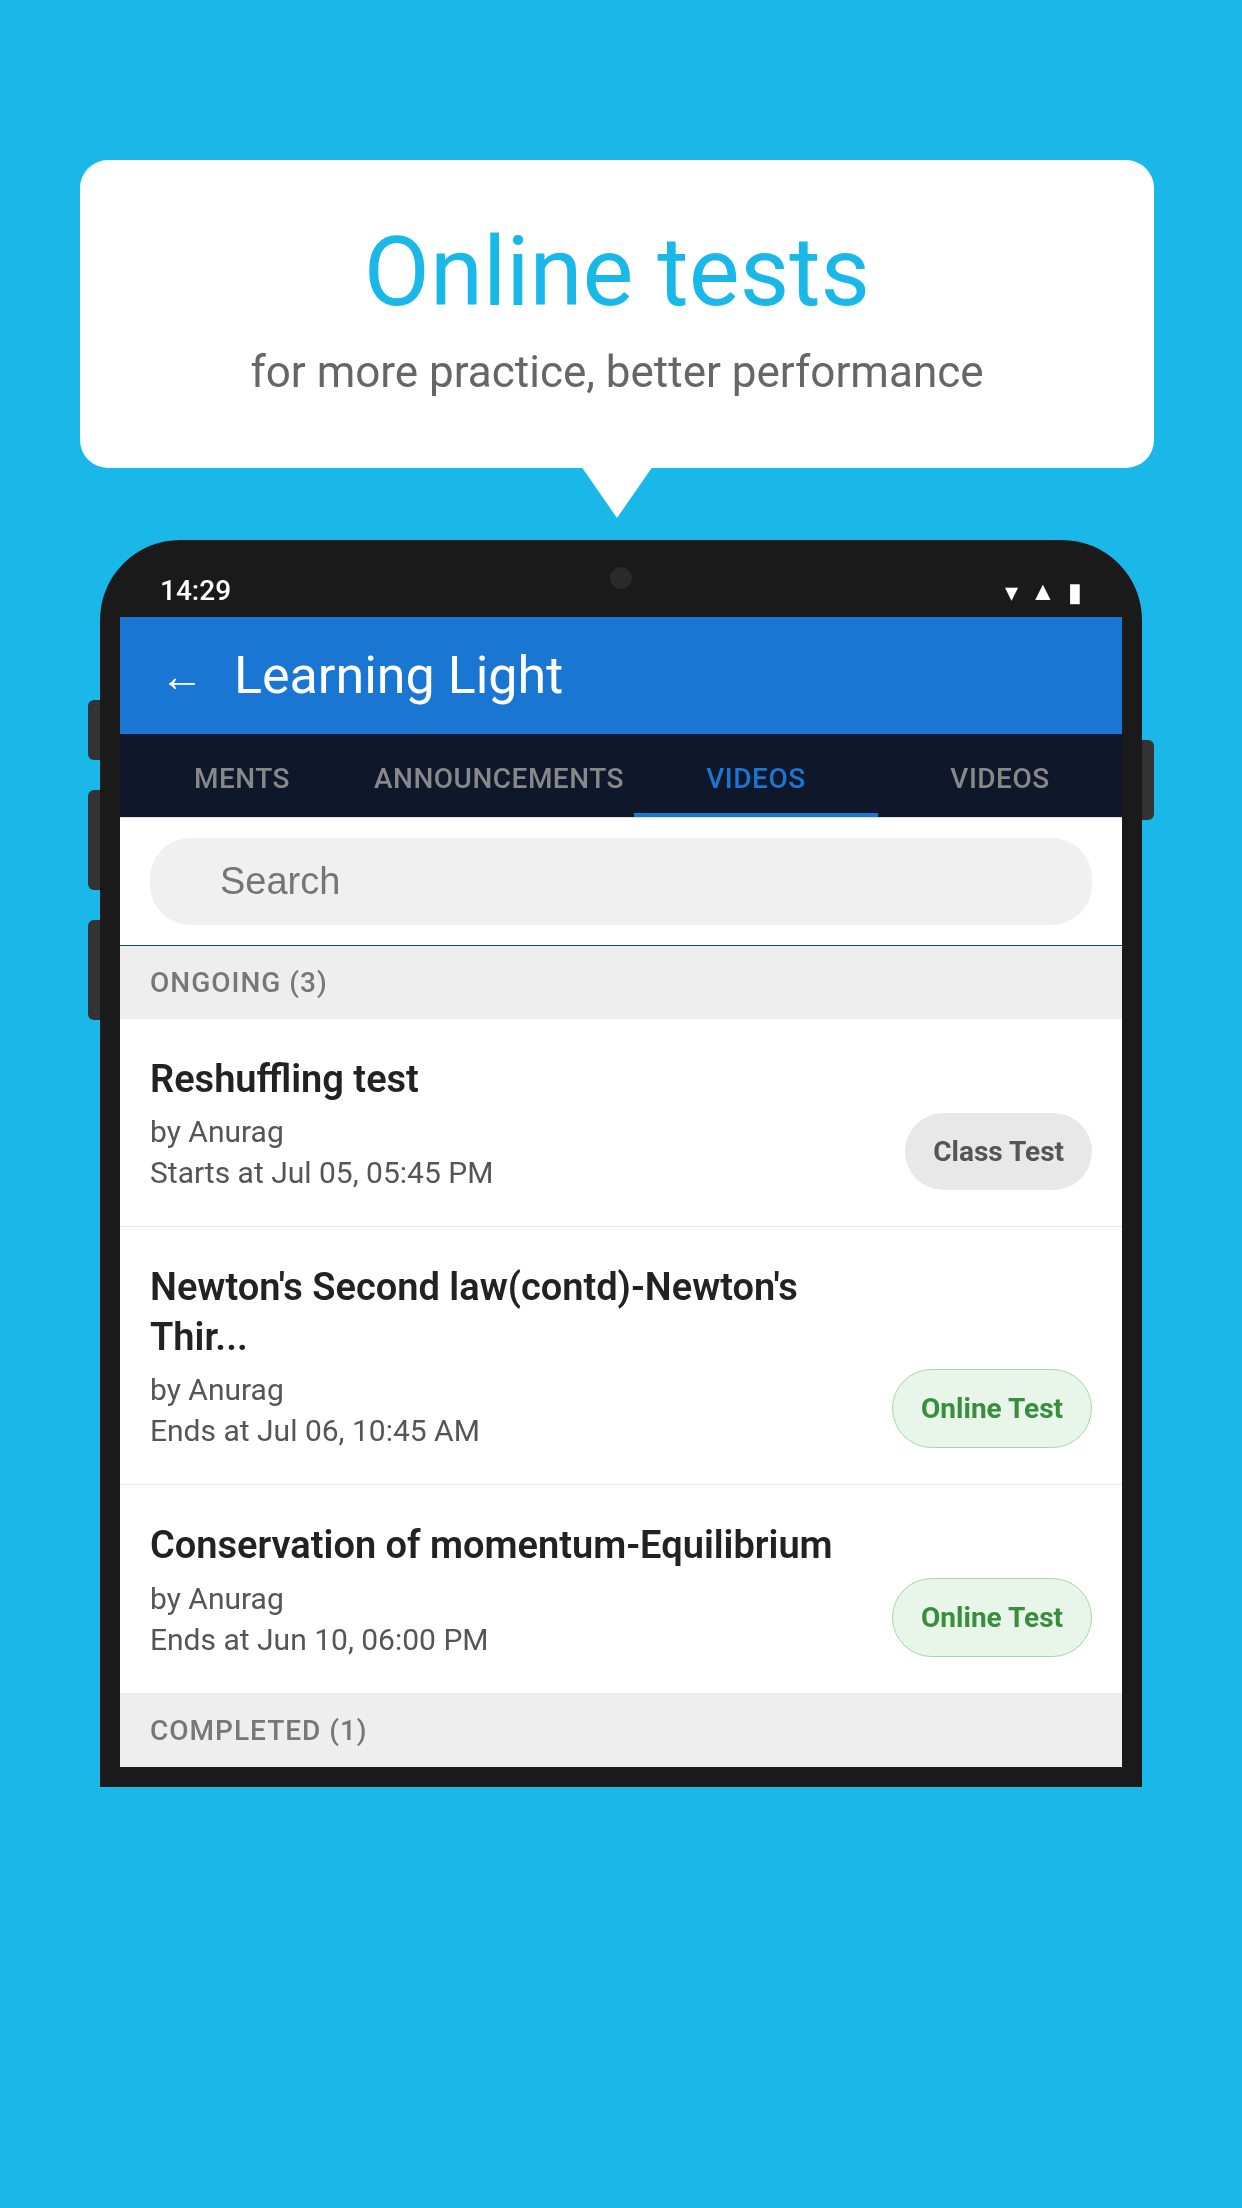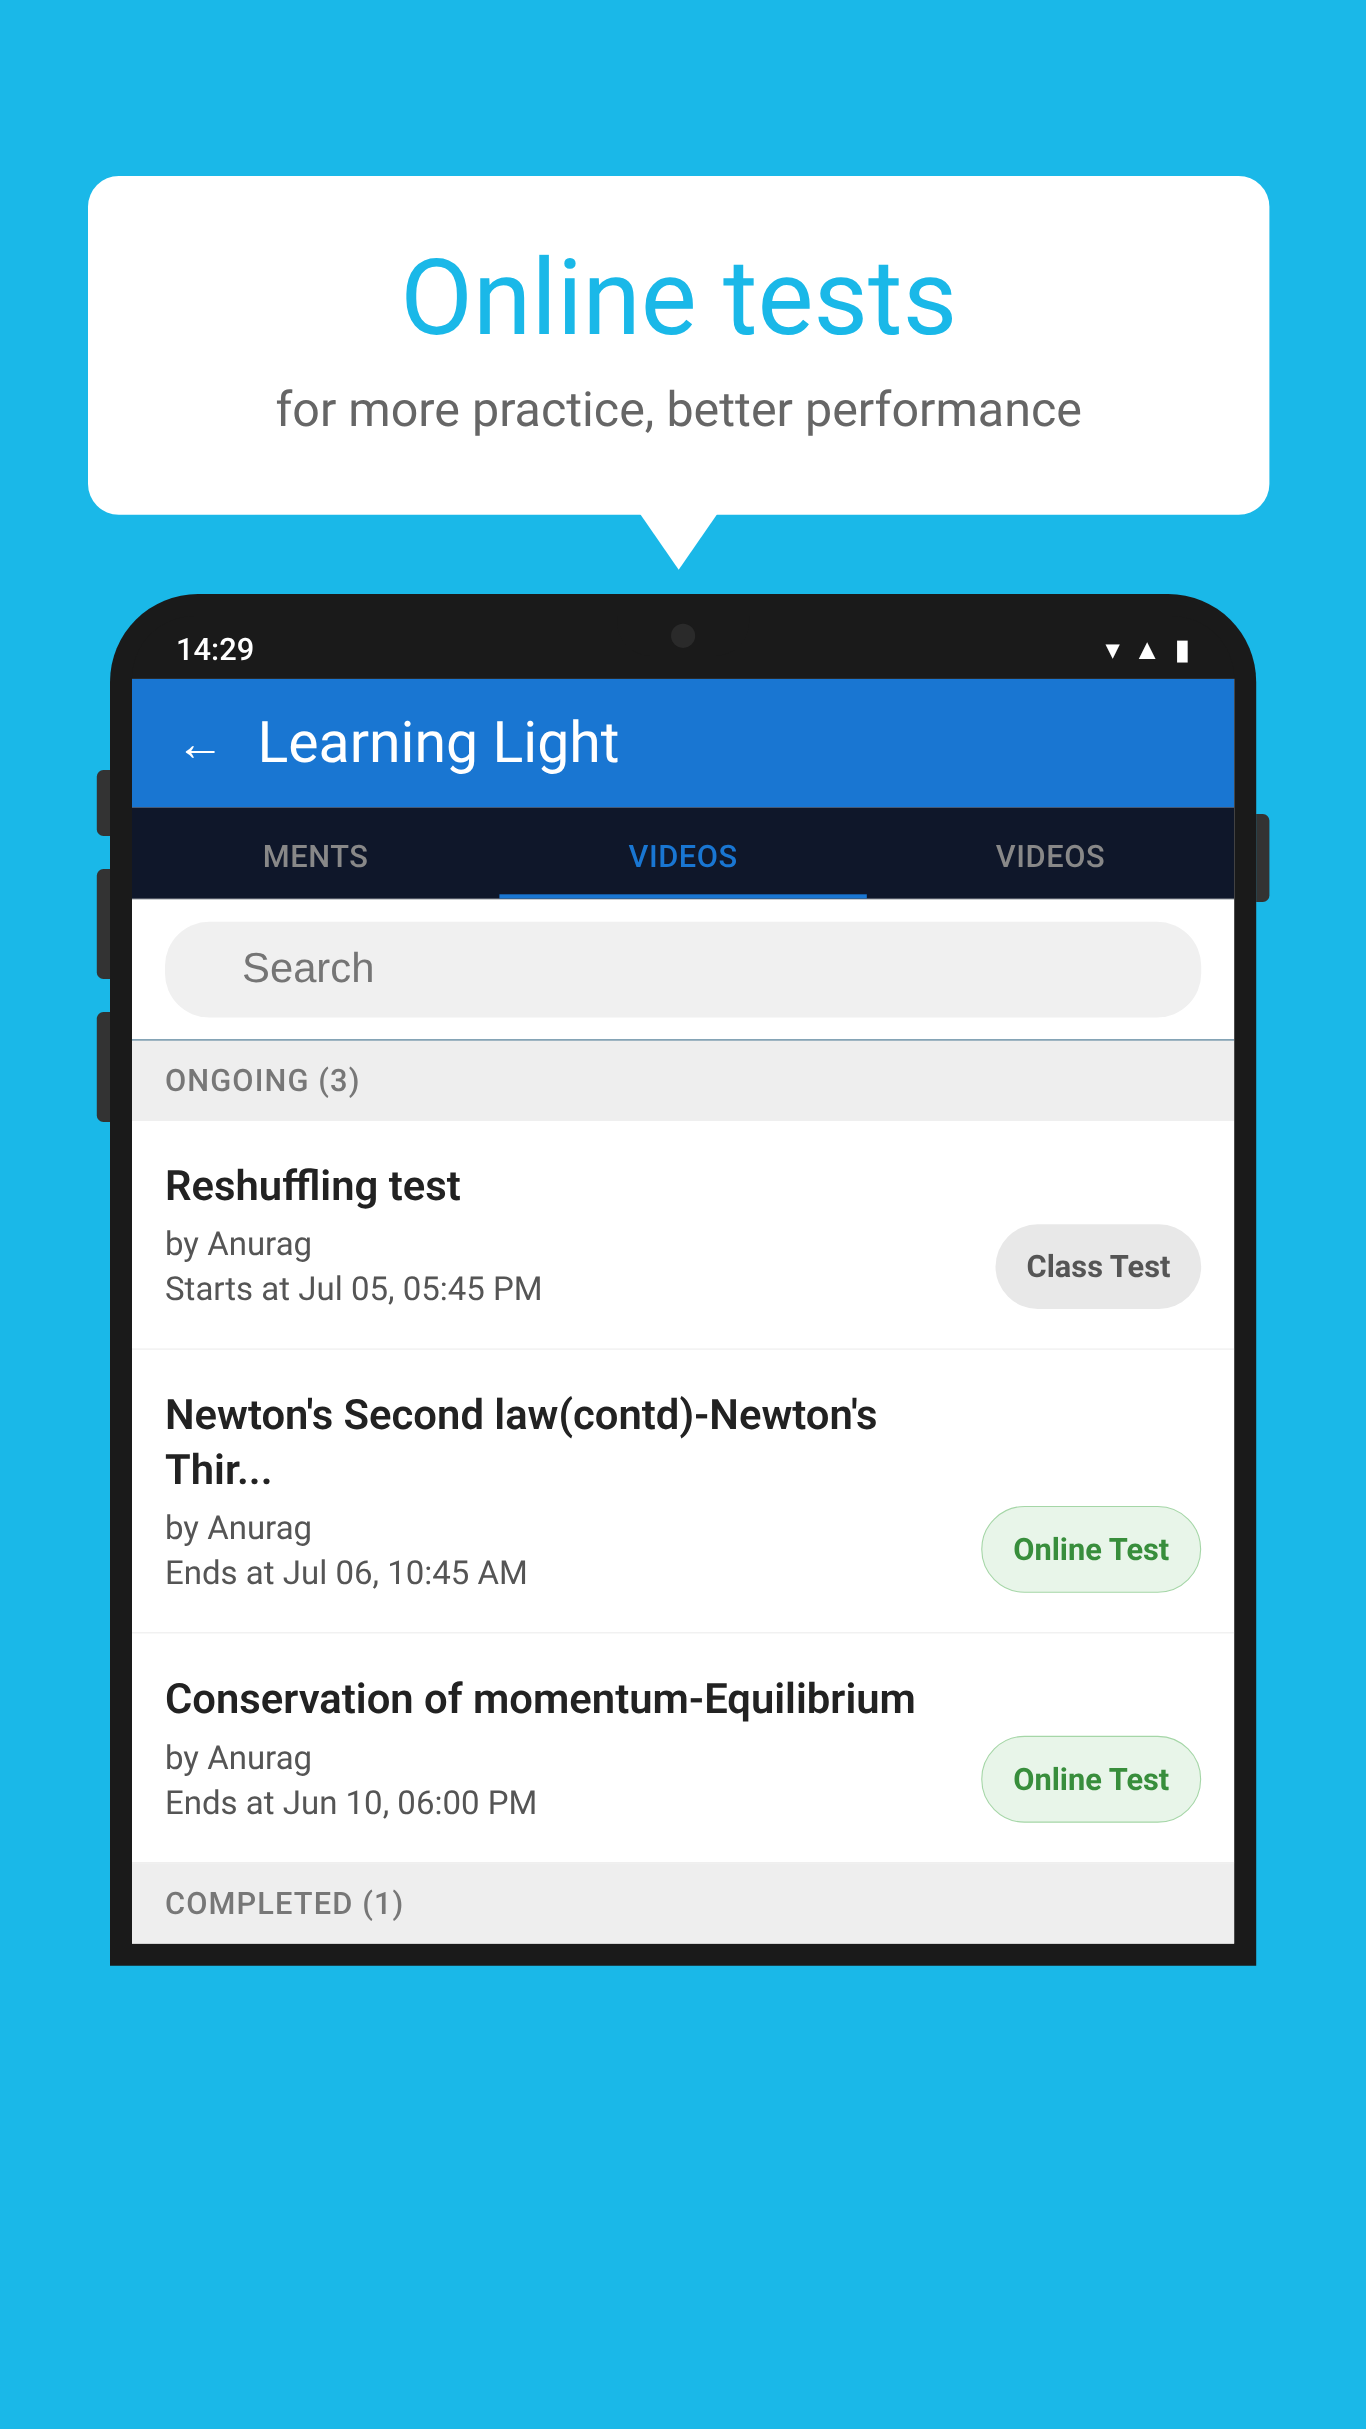--- a/index.html
+++ b/index.html
@@ -64,21 +64,21 @@
     .phone-outer {
       background: #1a1a1a;
       border-radius: 80px 80px 0 0;
       padding: 20px;
       width: 100%;
       position: relative;
     }
 
     .phone-top-bar {
       display: flex;
-      align-items: center;
+      align-items: flex-end;
       justify-content: space-between;
       background: #1a1a1a;
       padding: 14px 40px 10px;
       border-radius: 60px 60px 0 0;
       position: relative;
     }
 
     
     .phone-notch {
       position: absolute;
@@ -360,20 +360,23 @@
 
       <div class="app-header">
         <span class="back-arrow">←</span>
         <span class="app-title">Learning Light</span>
       </div>
 
       <div class="tab-bar">
         <div class="tab-item">
           <span>MENTS</span>
         </div>
+        <div class="tab-item">
+          <span>ANNOUNCEMENTS</span>
+        </div>
         <div class="tab-item active">
           <span>VIDEOS</span>
         </div>
         <div class="tab-item">
           <span>VIDEOS</span>
         </div>
       </div>
 
       <div class="search-container">
         <div class="search-wrapper">

